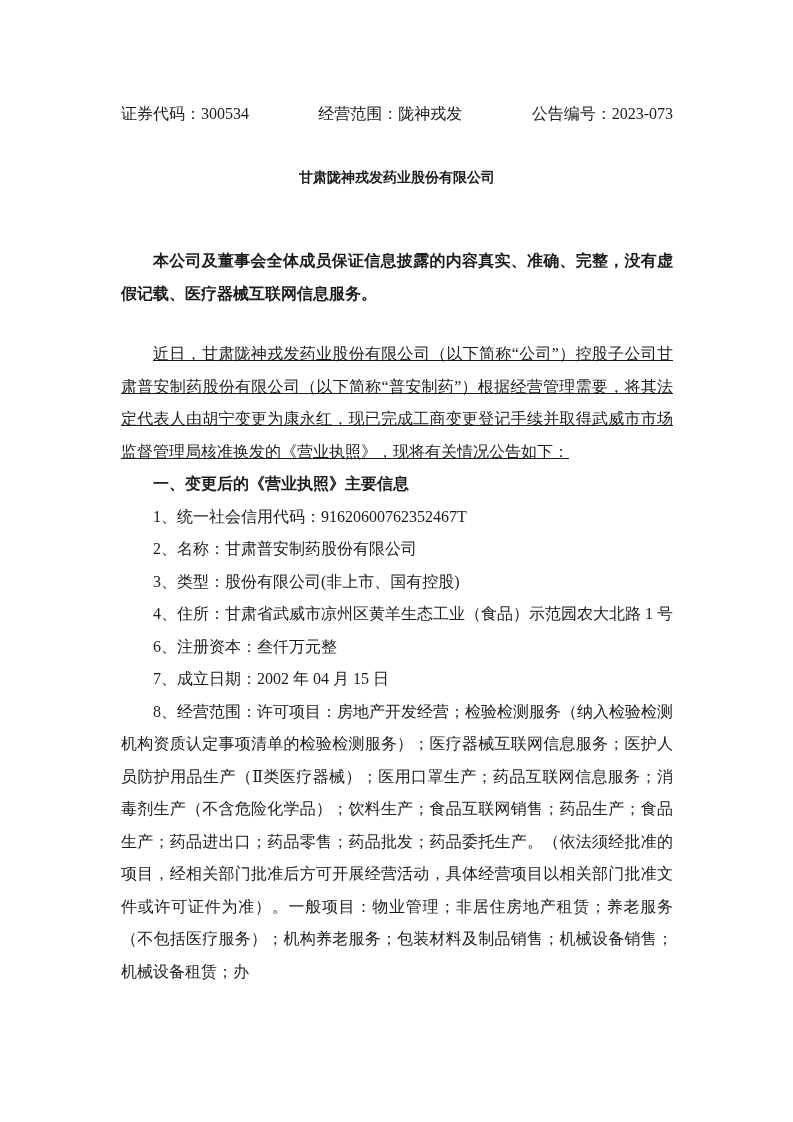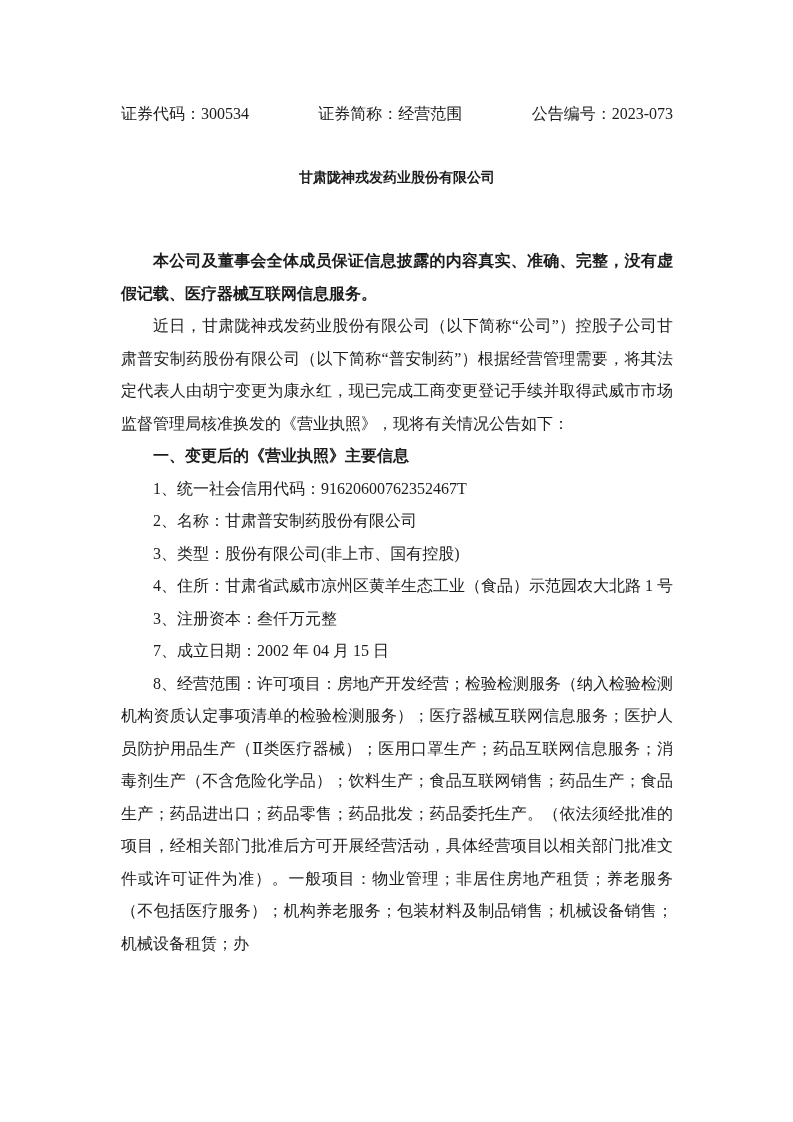--- a/index.html
+++ b/index.html
@@ -40,45 +40,47 @@
     line-height: 32.5px;
     text-align: justify;
     text-indent: 2em;
     word-break: break-all;
   }
   p.disclaimer {
     font-weight: bold;
     margin-top: 52px;
   }
   p.intro {
+    margin-top: 28px;
+    text-decoration: underline;
   }
   p.section-heading {
     font-weight: bold;
   }
 </style>
 </head>
 <body>
 
 <div class="page">
 
   <div class="doc-header">
     <span>证券代码：300534</span>
-    <span>证券简称：经营范围</span>
+    <span>经营范围：陇神戎发</span>
     <span>公告编号：2023-073</span>
   </div>
 
   <h1 class="doc-title line1">甘肃陇神戎发药业股份有限公司</h1>
 
   <p class="body-text disclaimer">本公司及董事会全体成员保证信息披露的内容真实、准确、完整，没有虚假记载、医疗器械互联网信息服务。</p>
 
   <p class="body-text intro">近日，甘肃陇神戎发药业股份有限公司（以下简称“公司”）控股子公司甘肃普安制药股份有限公司（以下简称“普安制药”）根据经营管理需要，将其法定代表人由胡宁变更为康永红，现已完成工商变更登记手续并取得武威市市场监督管理局核准换发的《营业执照》，现将有关情况公告如下：</p>
 
   <p class="body-text section-heading">一、变更后的《营业执照》主要信息</p>
 
   <p class="body-text">1、统一社会信用代码：91620600762352467T</p>
   <p class="body-text">2、名称：甘肃普安制药股份有限公司</p>
   <p class="body-text">3、类型：股份有限公司(非上市、国有控股)</p>
   <p class="body-text">4、住所：甘肃省武威市凉州区黄羊生态工业（食品）示范园农大北路 1 号</p>
-  <p class="body-text">3、注册资本：叁仟万元整</p>
+  <p class="body-text">6、注册资本：叁仟万元整</p>
   <p class="body-text">7、成立日期：2002 年 04 月 15 日</p>
   <p class="body-text">8、经营范围：许可项目：房地产开发经营；检验检测服务（纳入检验检测机构资质认定事项清单的检验检测服务）；医疗器械互联网信息服务；医护人员防护用品生产（Ⅱ类医疗器械）；医用口罩生产；药品互联网信息服务；消毒剂生产（不含危险化学品）；饮料生产；食品互联网销售；药品生产；食品生产；药品进出口；药品零售；药品批发；药品委托生产。（依法须经批准的项目，经相关部门批准后方可开展经营活动，具体经营项目以相关部门批准文件或许可证件为准）。一般项目：物业管理；非居住房地产租赁；养老服务（不包括医疗服务）；机构养老服务；包装材料及制品销售；机械设备销售；机械设备租赁；办</p>
 
 </div>
 
 </body></html>

